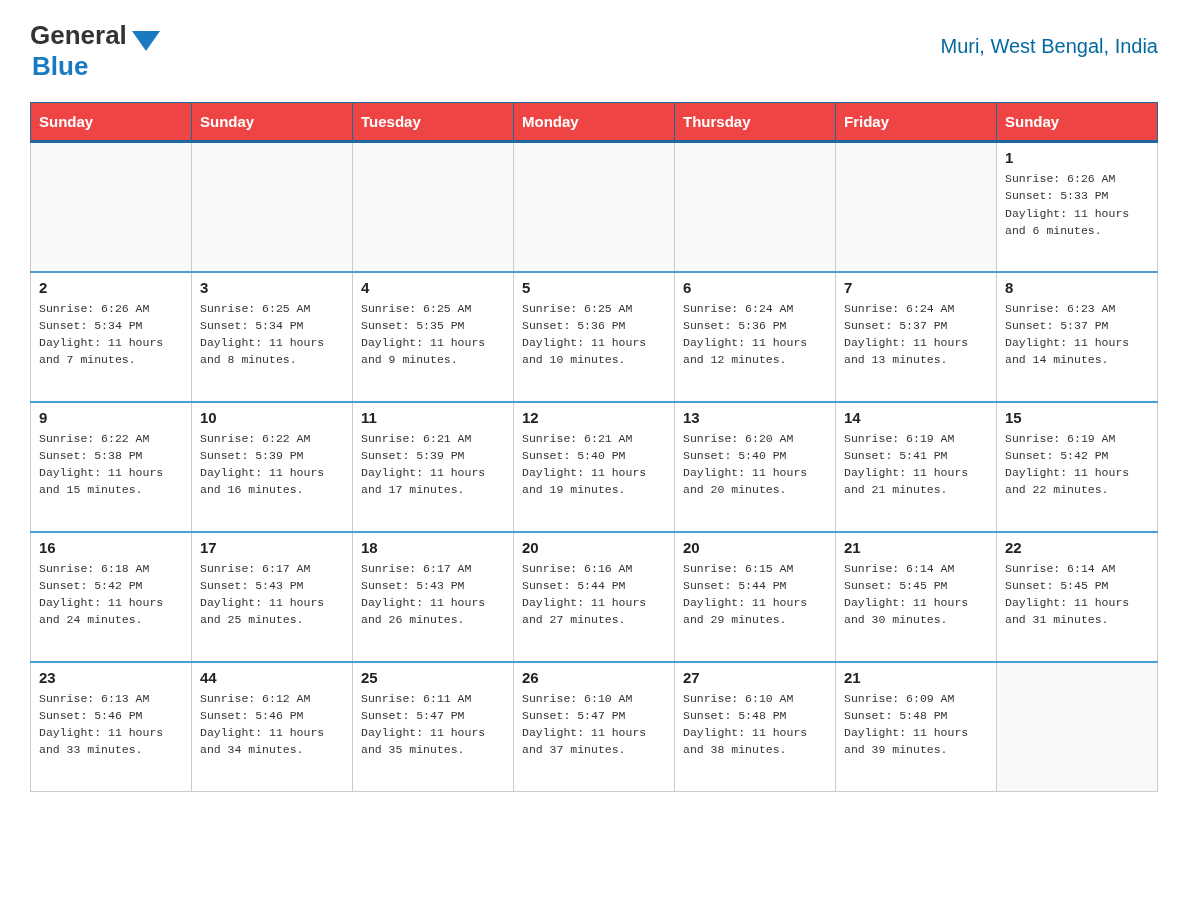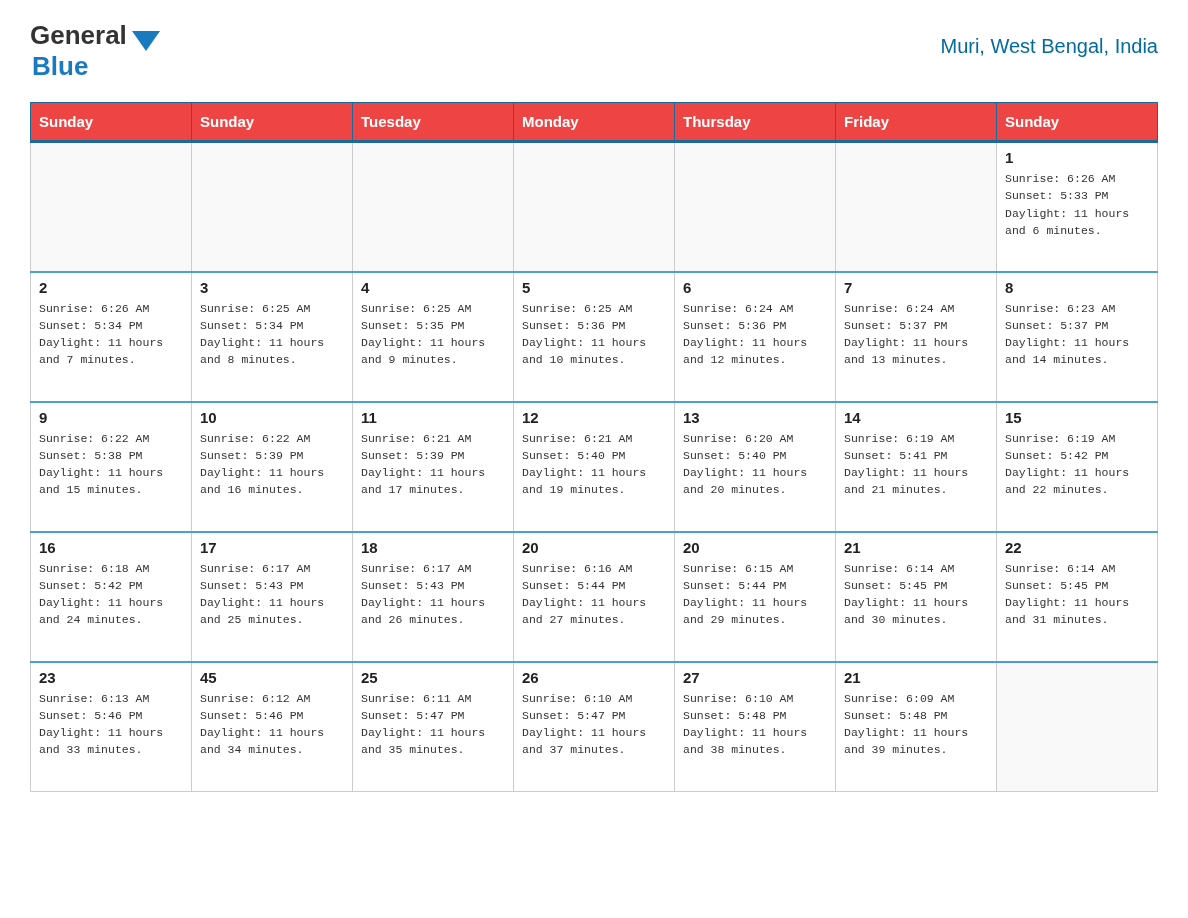--- a/index.html
+++ b/index.html
@@ -235,21 +235,21 @@
           <div class="day-number">22</div>
           <div class="day-info">Sunrise: 6:14 AM<br>Sunset: 5:45 PM<br>Daylight: 11 hours and 31 minutes.</div>
         </td>
       </tr>
       <tr>
         <td>
           <div class="day-number">23</div>
           <div class="day-info">Sunrise: 6:13 AM<br>Sunset: 5:46 PM<br>Daylight: 11 hours and 33 minutes.</div>
         </td>
         <td>
-          <div class="day-number">45</div>
+          <div class="day-number">44</div>
           <div class="day-info">Sunrise: 6:12 AM<br>Sunset: 5:46 PM<br>Daylight: 11 hours and 34 minutes.</div>
         </td>
         <td>
           <div class="day-number">25</div>
           <div class="day-info">Sunrise: 6:11 AM<br>Sunset: 5:47 PM<br>Daylight: 11 hours and 35 minutes.</div>
         </td>
         <td>
           <div class="day-number">26</div>
           <div class="day-info">Sunrise: 6:10 AM<br>Sunset: 5:47 PM<br>Daylight: 11 hours and 37 minutes.</div>
         </td>

